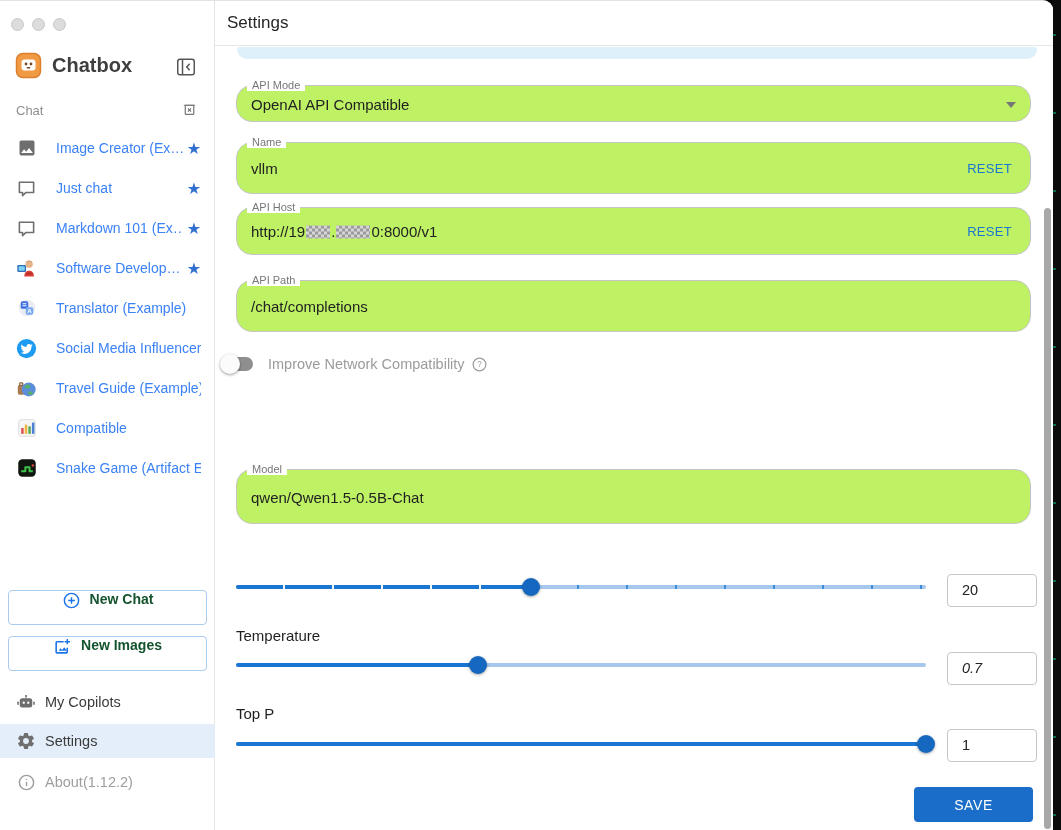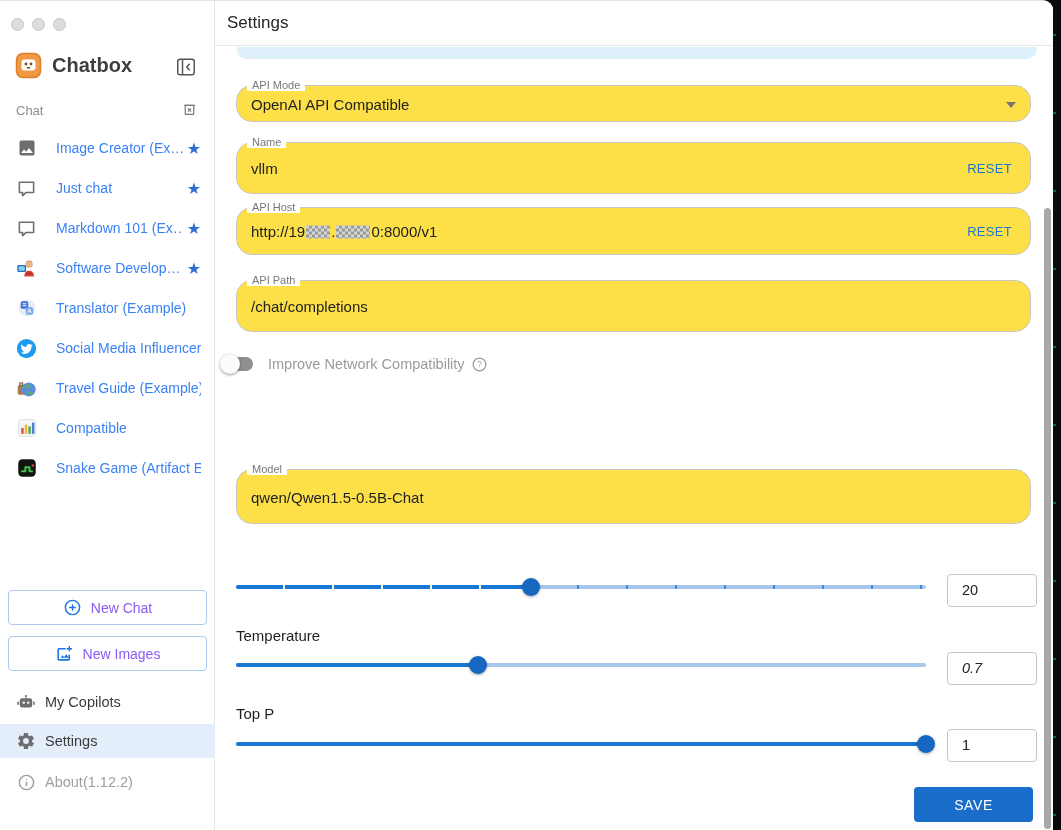--- a/index.html
+++ b/index.html
@@ -25,22 +25,22 @@
   .section-label { position:absolute; left:16px; top:2px; font-size:13px; color:#8f8f8f; }
   .clear-icon { position:absolute; right:17px; top:0; width:17px; height:17px; color:#777; }
 
   .chat-list { position:absolute; left:0; top:127px; width:215px; }
   .chat-item { height:40px; display:flex; align-items:center; padding:0 14px 0 16px; cursor:pointer; }
   .ci-icon { width:21px; height:21px; flex:0 0 21px; display:flex; align-items:center; justify-content:center; }
   .ci-label { margin-left:19px; font-size:14px; color:#3b82f6; white-space:nowrap; overflow:hidden; flex:1 1 auto; }
   .ci-star { flex:0 0 18px; font-size:16px; color:#2e6fd0; text-align:right; }
 
   .side-btn { position:absolute; left:8px; width:199px; height:35px; border:1px solid #a9cbee; border-radius:4px;
-    background:#fff; display:flex; align-items:center; justify-content:center; gap:9px; cursor:pointer;
-    font-size:14px; color:#8b5cf6; }
+    background:#fff; display:flex; align-items:flex-start; justify-content:center; gap:9px; cursor:pointer;
+    font-size:14px; color:#14532d;font-weight:bold; }
   .btn-new-chat { top:589px; }
   .btn-new-images { top:635px; }
 
   .nav-row { position:absolute; left:0; width:215px; height:34px; display:flex; align-items:center; padding-left:16px; cursor:pointer; }
   .nav-icon { width:20px; height:20px; color:#6e6e6e; display:flex; align-items:center; justify-content:center; }
   .nav-label { margin-left:9px; font-size:14.5px; color:#3a3a3a; }
   .nav-copilots { top:684px; }
   .nav-settings { top:723px; background:#e4eefa; }
   .nav-about { top:764px; }
   .nav-about .nav-label { color:#9e9e9e; }
@@ -48,21 +48,21 @@
 
   
   .main { position:absolute; left:215px; top:0; width:838px; height:830px; background:#fff; }
   .main-header { position:absolute; left:0; top:0; width:838px; height:45px; border-bottom:1px solid #e7e7e7; background:#fff; }
   .main-title { position:absolute; left:12px; top:12px; font-size:17px; font-weight:500; color:#262626; }
   .content { position:absolute; left:0; top:45px; width:838px; height:785px; }
 
   .blue-strip { position:absolute; left:22px; top:1px; width:800px; height:12px; background:#def0fa;
     border-radius:2px 2px 10px 10px; }
 
-  .field { position:absolute; left:21px; width:795px; border:1px solid #c6c6c6; border-radius:16px; background:#fde047; }
+  .field { position:absolute; left:21px; width:795px; border:1px solid #c6c6c6; border-radius:16px; background:#bef264; }
   .legend { position:absolute; left:10px; top:-7px; background:#fff; padding:0 5px; font-size:11px; color:#777; }
   .fval { position:absolute; left:14px; top:50%; transform:translateY(-50%); font-size:15px; color:#222; }
   .reset-link { position:absolute; right:18px; top:50%; transform:translateY(-50%); font-size:13px; color:#1976d2; cursor:pointer; letter-spacing:.3px; }
   .f-apimode { top:39px; height:37px; }
   .f-name    { top:96px; height:52px; }
   .f-apihost { top:161px; height:48px; }
   .f-apipath { top:234px; height:52px; }
   .f-apikey  { top:354px; height:47px; }
   .f-model   { top:423px; height:55px; }
   .caret { position:absolute; right:14px; top:50%; margin-top:-2px; width:0; height:0;

